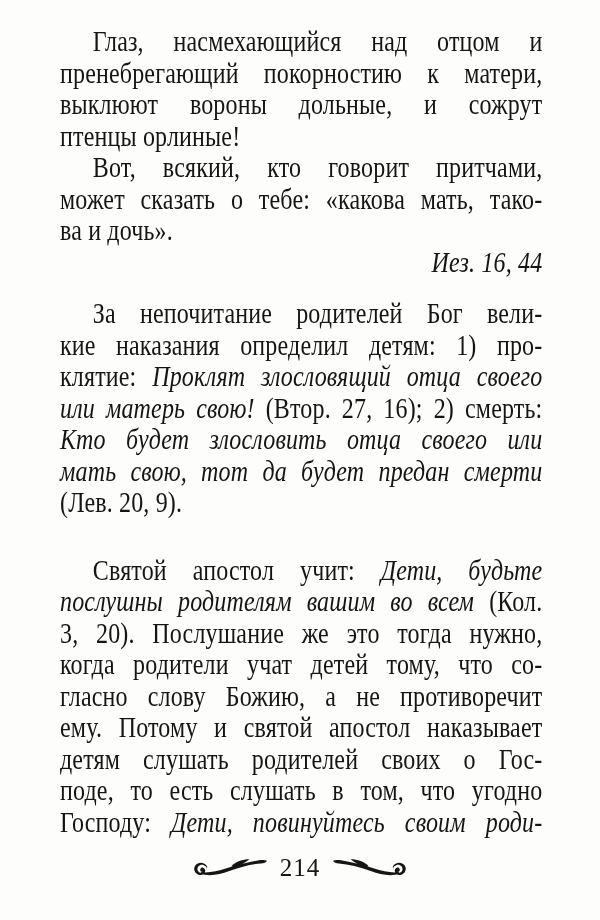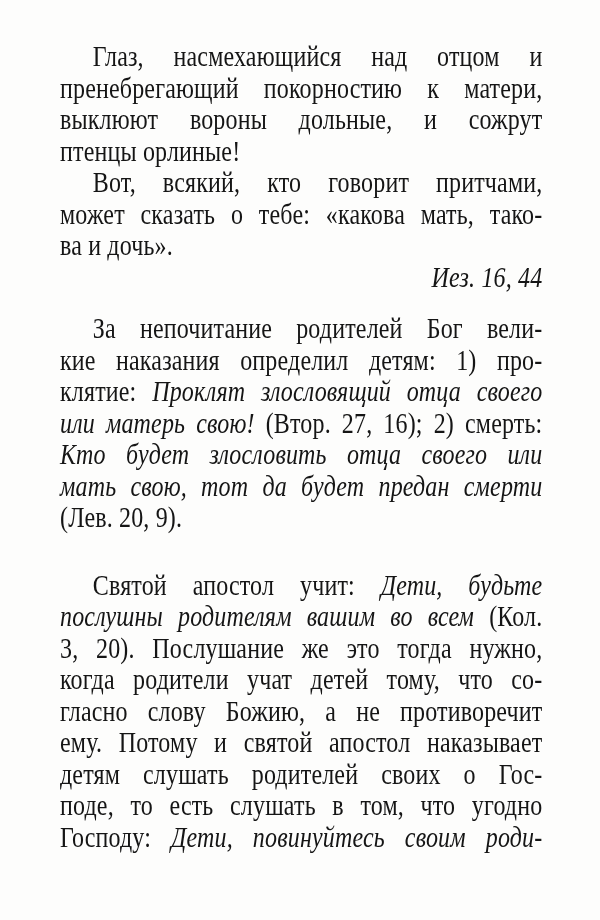--- a/index.html
+++ b/index.html
@@ -10,21 +10,21 @@
   .page {
     position: relative;
     width: 600px;
     height: 920px;
     background: #fdfdfc;
     color: #151515;
     font-family: "Liberation Serif", "DejaVu Serif", serif;
     overflow: hidden;
   }
   .text-area {
-    padding: 40px 0 0 60px;
+    padding: 25px 0 0 60px;
   }
   
   .text-scale {
     width: 603px;
     transform: scaleX(0.8);
     transform-origin: 0 0;
   }
   .block { margin: 0; }
   
   .text-scale .block:nth-child(4) { margin-top: 20px; }
@@ -102,14 +102,35 @@
           <div class="line j"><span>когда родители учат детей тому, что со-</span></div>
           <div class="line j"><span>гласно слову Божию, а не противоречит</span></div>
           <div class="line j"><span>ему. Потому и святой апостол наказывает</span></div>
           <div class="line j"><span>детям слушать родителей своих о Гос-</span></div>
           <div class="line j"><span>поде, то есть слушать в том, что угодно</span></div>
           <div class="line j"><span>Господу: </span><span class="it">Дети, повинуйтесь своим роди-</span></div>
         </div>
       </div>
   </div>
 
+  <div class="footer">
+    <span>
+      <svg class="orn" width="76" height="22" viewBox="0 0 110 30" aria-hidden="true">
+        <g fill="#151515">
+          <path d="M22 13 C18 6 9 6 5 11 C1 16 4 24 11 25 C16 26 20 22 19 18 C18 14 13 13 12 17 C11.5 19 13 21 15 20 C14 23 9 22 8 18 C7 13 12 9 17 11 C20 12 22 14 21.5 17 Z"></path>
+          <path d="M13 23.5 C25 28 40 24.5 54 19.5 C70 13.5 86 9.5 100 8.5 C104 8.3 107 7 108.5 4.5 C106 3.5 102 3 97 3.8 C83 6 66 10.5 50 15.5 C36 19.8 24 22.5 13 21 Z"></path>
+          <path d="M57 12.5 C63 6 73 2.5 83 2.5 C78 7 70 11.5 62.5 14.5 Z"></path>
+        </g>
+      </svg>
+    </span>
+    <span class="page-number">214</span>
+    <span>
+      <svg class="orn orn-right" width="76" height="22" viewBox="0 0 110 30" aria-hidden="true">
+        <g fill="#151515">
+          <path d="M22 13 C18 6 9 6 5 11 C1 16 4 24 11 25 C16 26 20 22 19 18 C18 14 13 13 12 17 C11.5 19 13 21 15 20 C14 23 9 22 8 18 C7 13 12 9 17 11 C20 12 22 14 21.5 17 Z"></path>
+          <path d="M13 23.5 C25 28 40 24.5 54 19.5 C70 13.5 86 9.5 100 8.5 C104 8.3 107 7 108.5 4.5 C106 3.5 102 3 97 3.8 C83 6 66 10.5 50 15.5 C36 19.8 24 22.5 13 21 Z"></path>
+          <path d="M57 12.5 C63 6 73 2.5 83 2.5 C78 7 70 11.5 62.5 14.5 Z"></path>
+        </g>
+      </svg>
+    </span>
+  </div>
 
 </div>
 
 </body></html>

